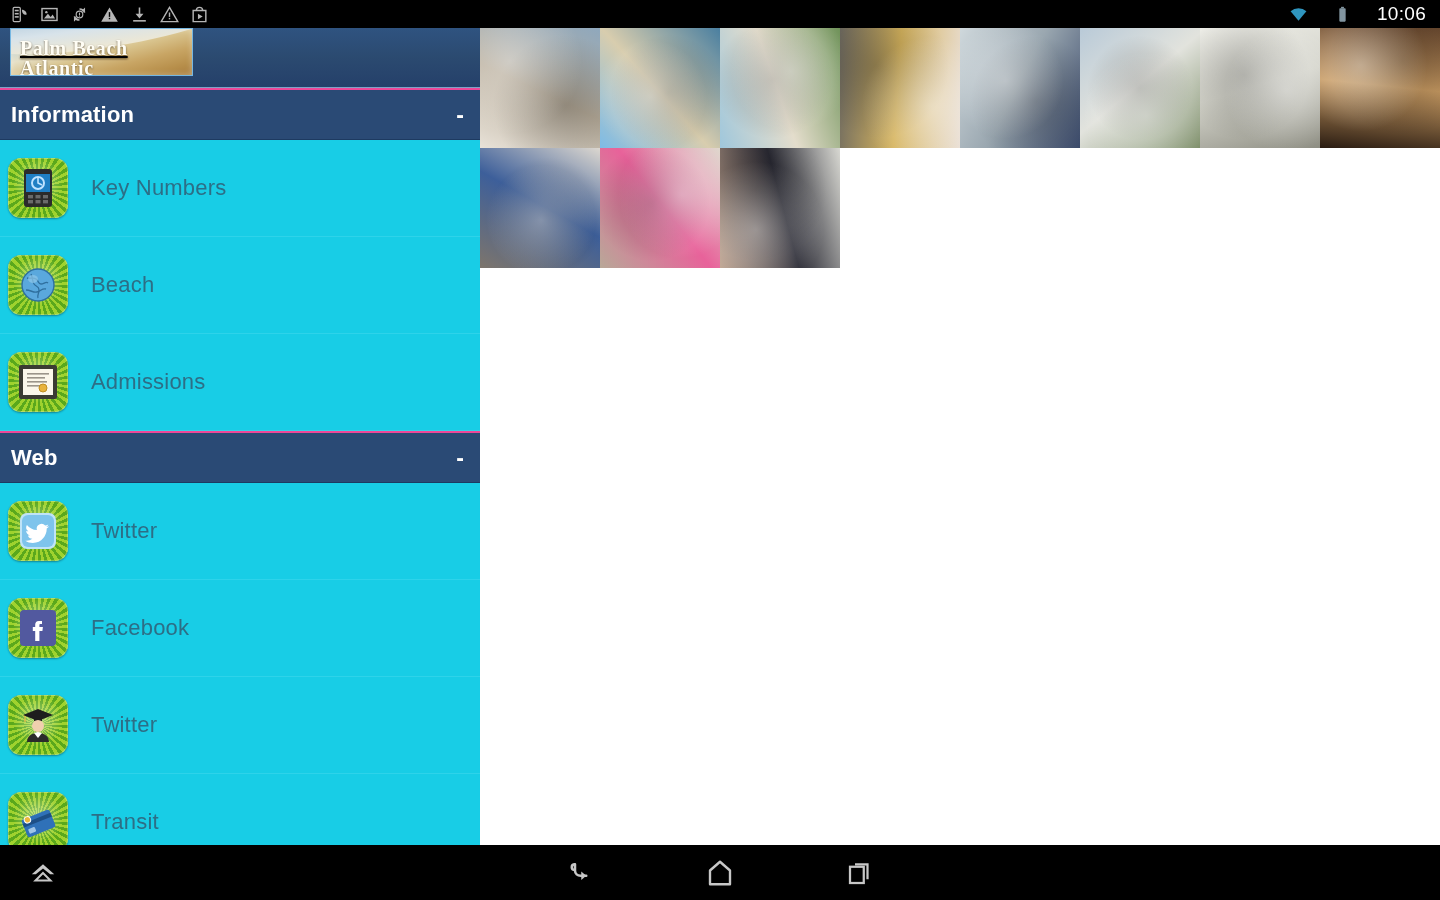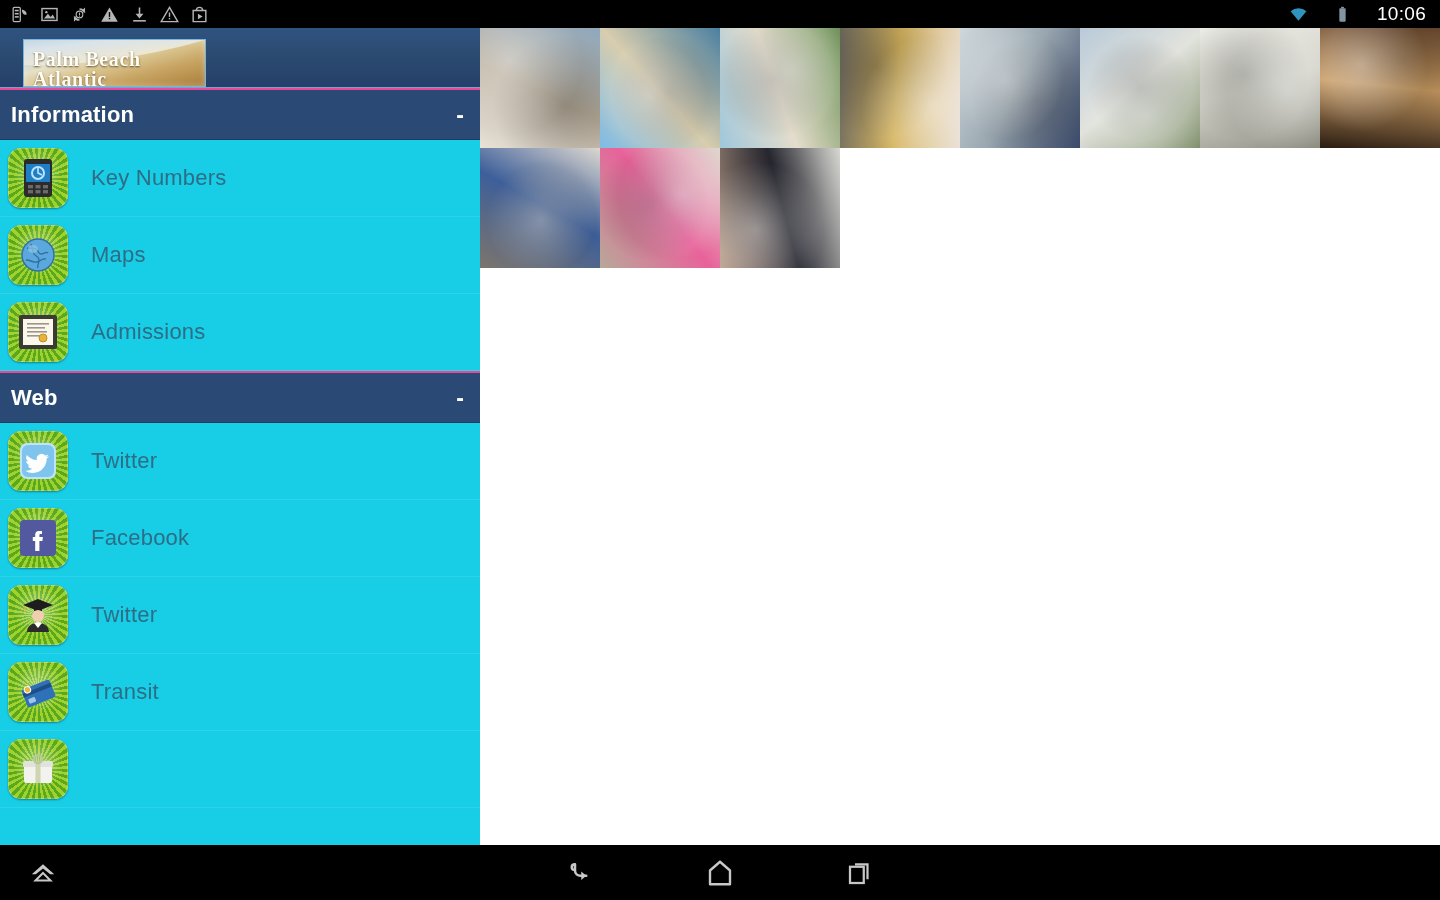--- a/index.html
+++ b/index.html
@@ -25,22 +25,23 @@
   #clock { color: #fff; font-size: 19px; letter-spacing: .3px; font-family: "Liberation Sans", sans-serif; }
 
   
   #sidebar {
     position: absolute; left: 0; top: 28px; width: 480px; height: 817px;
     background: #18cde6; overflow: hidden;
   }
   #logo-bar {
     height: 60px; width: 480px;
     background: linear-gradient(180deg,#2f5380 0%, #2b4a70 50%, #25406a 100%);
-    display: flex; align-items: flex-end; padding-left: 23px;
+    display: flex; align-items: flex-start; padding-left: 10px;
     border-bottom: 1px solid #7ea2c6;
+    text-decoration: underline;
   }
   #logo {
     width: 183px; height: 48px; position: relative; overflow: hidden;
     border: 1px solid #76b7e2;
     background: linear-gradient(165deg,
       #5e88ab 0%, #7fa6c2 14%,
       #cfd8cf 26%, #e6e0c7 36%,
       #d9c48e 52%, #c8a564 70%,
       #b8904c 86%, #a87c3c 100%);
     box-shadow: inset 0 0 6px rgba(255,255,255,.35);
@@ -67,21 +68,21 @@
     border-top: 2px solid #ec4899; border-bottom: 1px solid #1d3a61;
   }
   .section-head .stitle {
     color: #ffffff; font-size: 22px; font-weight: 700; letter-spacing: .2px;
   }
   .section-head .scollapse {
     color: #ffffff; font-size: 23px; font-weight: 700; line-height: 10px;
   }
 
   .menu-item {
-    height: 77px; width: 480px; display: flex; align-items: center;
+    height: 97px; width: 480px; display: flex; align-items: center;
     background: #18cde6; border-bottom: 1px solid #2ed3ea;
     padding-left: 8px;
   }
   .menu-item .label {
     color: #2d6e86; font-size: 22px; margin-left: 23px; letter-spacing: .2px;
   }
   .tile {
     width: 60px; height: 60px; border-radius: 13px; position: relative;
     flex: 0 0 60px; overflow: hidden;
     background:
@@ -243,21 +244,21 @@
     <div class="menu-item">
       <div class="tile">
         <svg class="glyph" width="40" height="40" viewBox="0 0 40 40">
           <circle cx="20" cy="20" r="16" fill="#5aa8dd"></circle>
           <circle cx="20" cy="20" r="16" fill="none" stroke="#2f6f9e" stroke-width="1.4"></circle>
           <path d="M9 13c4 1 6-1 9 1s2 5 5 5 5-3 7-1M8 25c5 0 7 3 11 2s5-4 9-3" stroke="#2f6f9e" stroke-width="1.4" fill="none"></path>
           <path d="M13 9c2 4 1 7 3 10s5 2 5 6-2 5-1 8" stroke="#2f6f9e" stroke-width="1.3" fill="none"></path>
           <ellipse cx="15" cy="14" rx="5" ry="4" fill="#8ec8ea" opacity=".7"></ellipse>
         </svg>
       </div>
-      <span class="label">Maps</span>
+      <span class="label">Beach</span>
     </div>
 
     <div class="menu-item">
       <div class="tile">
         <svg class="glyph" width="40" height="36" viewBox="0 0 40 36">
           <rect x="1" y="1" width="38" height="34" rx="2" fill="#3b3b33"></rect>
           <rect x="5" y="5" width="30" height="26" fill="#fbf7ea"></rect>
           <g fill="#9b958a">
             <rect x="9" y="9" width="22" height="1.6"></rect>
               <rect x="9" y="13" width="18" height="1.6"></rect>

